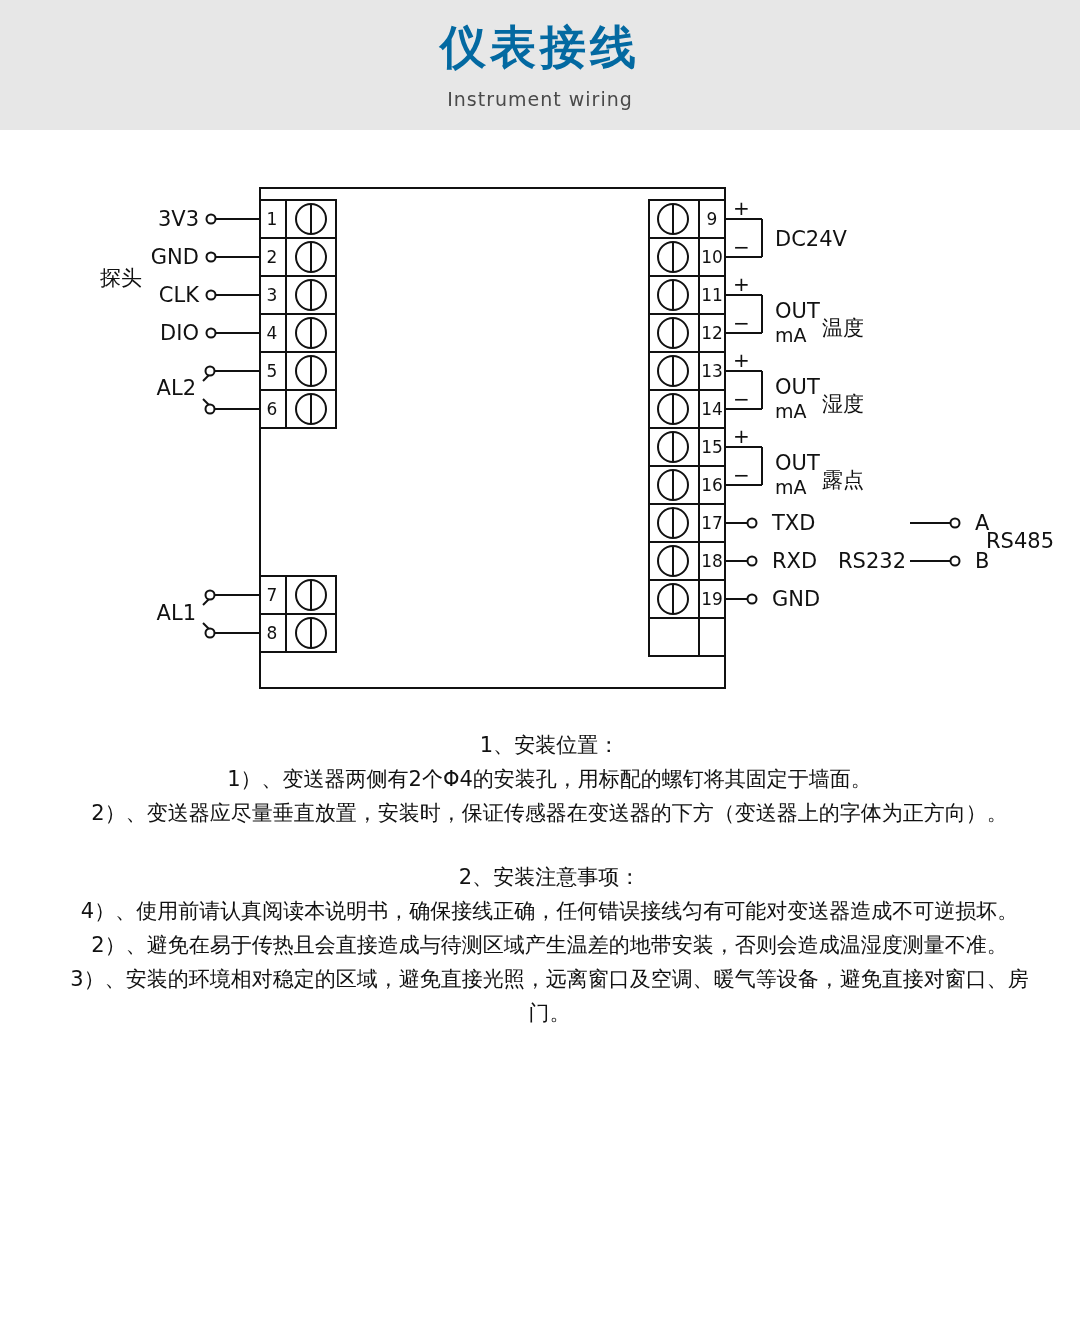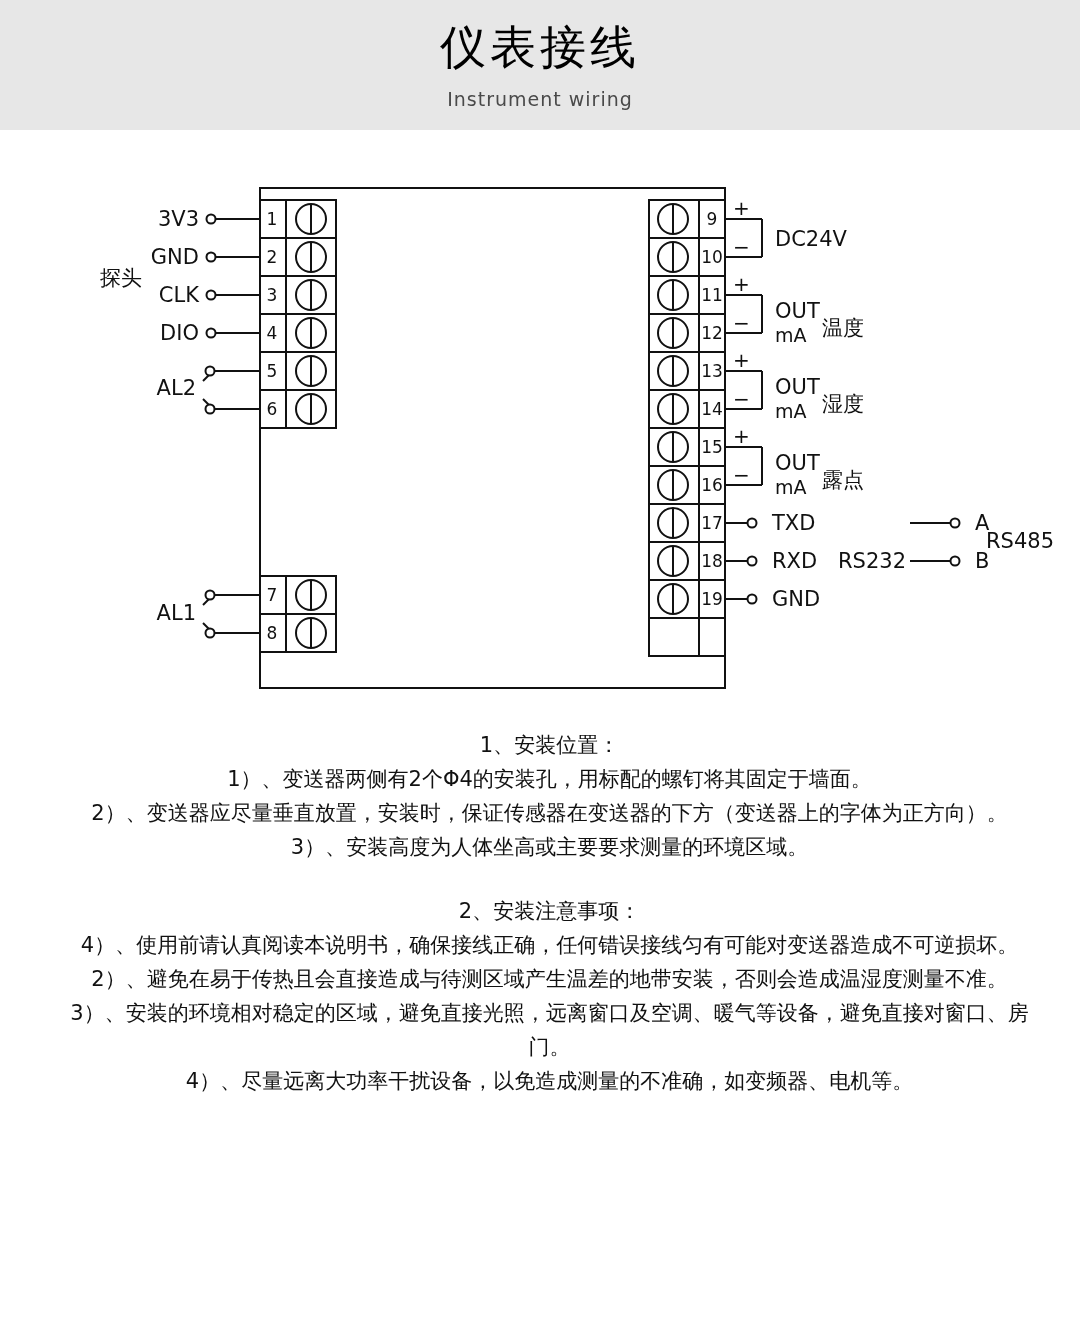--- a/index.html
+++ b/index.html
@@ -23,22 +23,22 @@
     background: #e7e7e7;
     display: flex;
     flex-direction: column;
     align-items: center;
     justify-content: center;
     box-sizing: border-box;
   }
   .header-title {
     font-size: 46px;
     letter-spacing: 4px;
-    color: #000000;
-    font-weight: normal;
+    color: #0369a1;
+    font-weight: bold;
     line-height: 1.2;
     text-align: right;
   }
   .header-sub {
     font-size: 19px;
     color: #4a4a4a;
     letter-spacing: 1px;
     margin-top: 12px;
   }
 
@@ -312,20 +312,18 @@
       <circle cx="955" cy="393" r="4.5"></circle>
       <circle cx="955" cy="431" r="4.5"></circle>
     </g>
   </svg>
 </div>
 
 <div class="body-text">
   <p>1、安装位置：</p>
   <p>1）、变送器两侧有2个Φ4的安装孔，用标配的螺钉将其固定于墙面。</p>
   <p>2）、变送器应尽量垂直放置，安装时，保证传感器在变送器的下方（变送器上的字体为正方向）。</p>
-  <p>3）、安装高度为人体坐高或主要要求测量的环境区域。</p>
   <div class="spacer"></div>
   <p>2、安装注意事项：</p>
   <p>4）、使用前请认真阅读本说明书，确保接线正确，任何错误接线匀有可能对变送器造成不可逆损坏。</p>
   <p>2）、避免在易于传热且会直接造成与待测区域产生温差的地带安装，否则会造成温湿度测量不准。</p>
   <p>3）、安装的环境相对稳定的区域，避免直接光照，远离窗口及空调、暖气等设备，避免直接对窗口、房门。</p>
-  <p>4）、尽量远离大功率干扰设备，以免造成测量的不准确，如变频器、电机等。</p>
 </div>
 
 </body></html>

